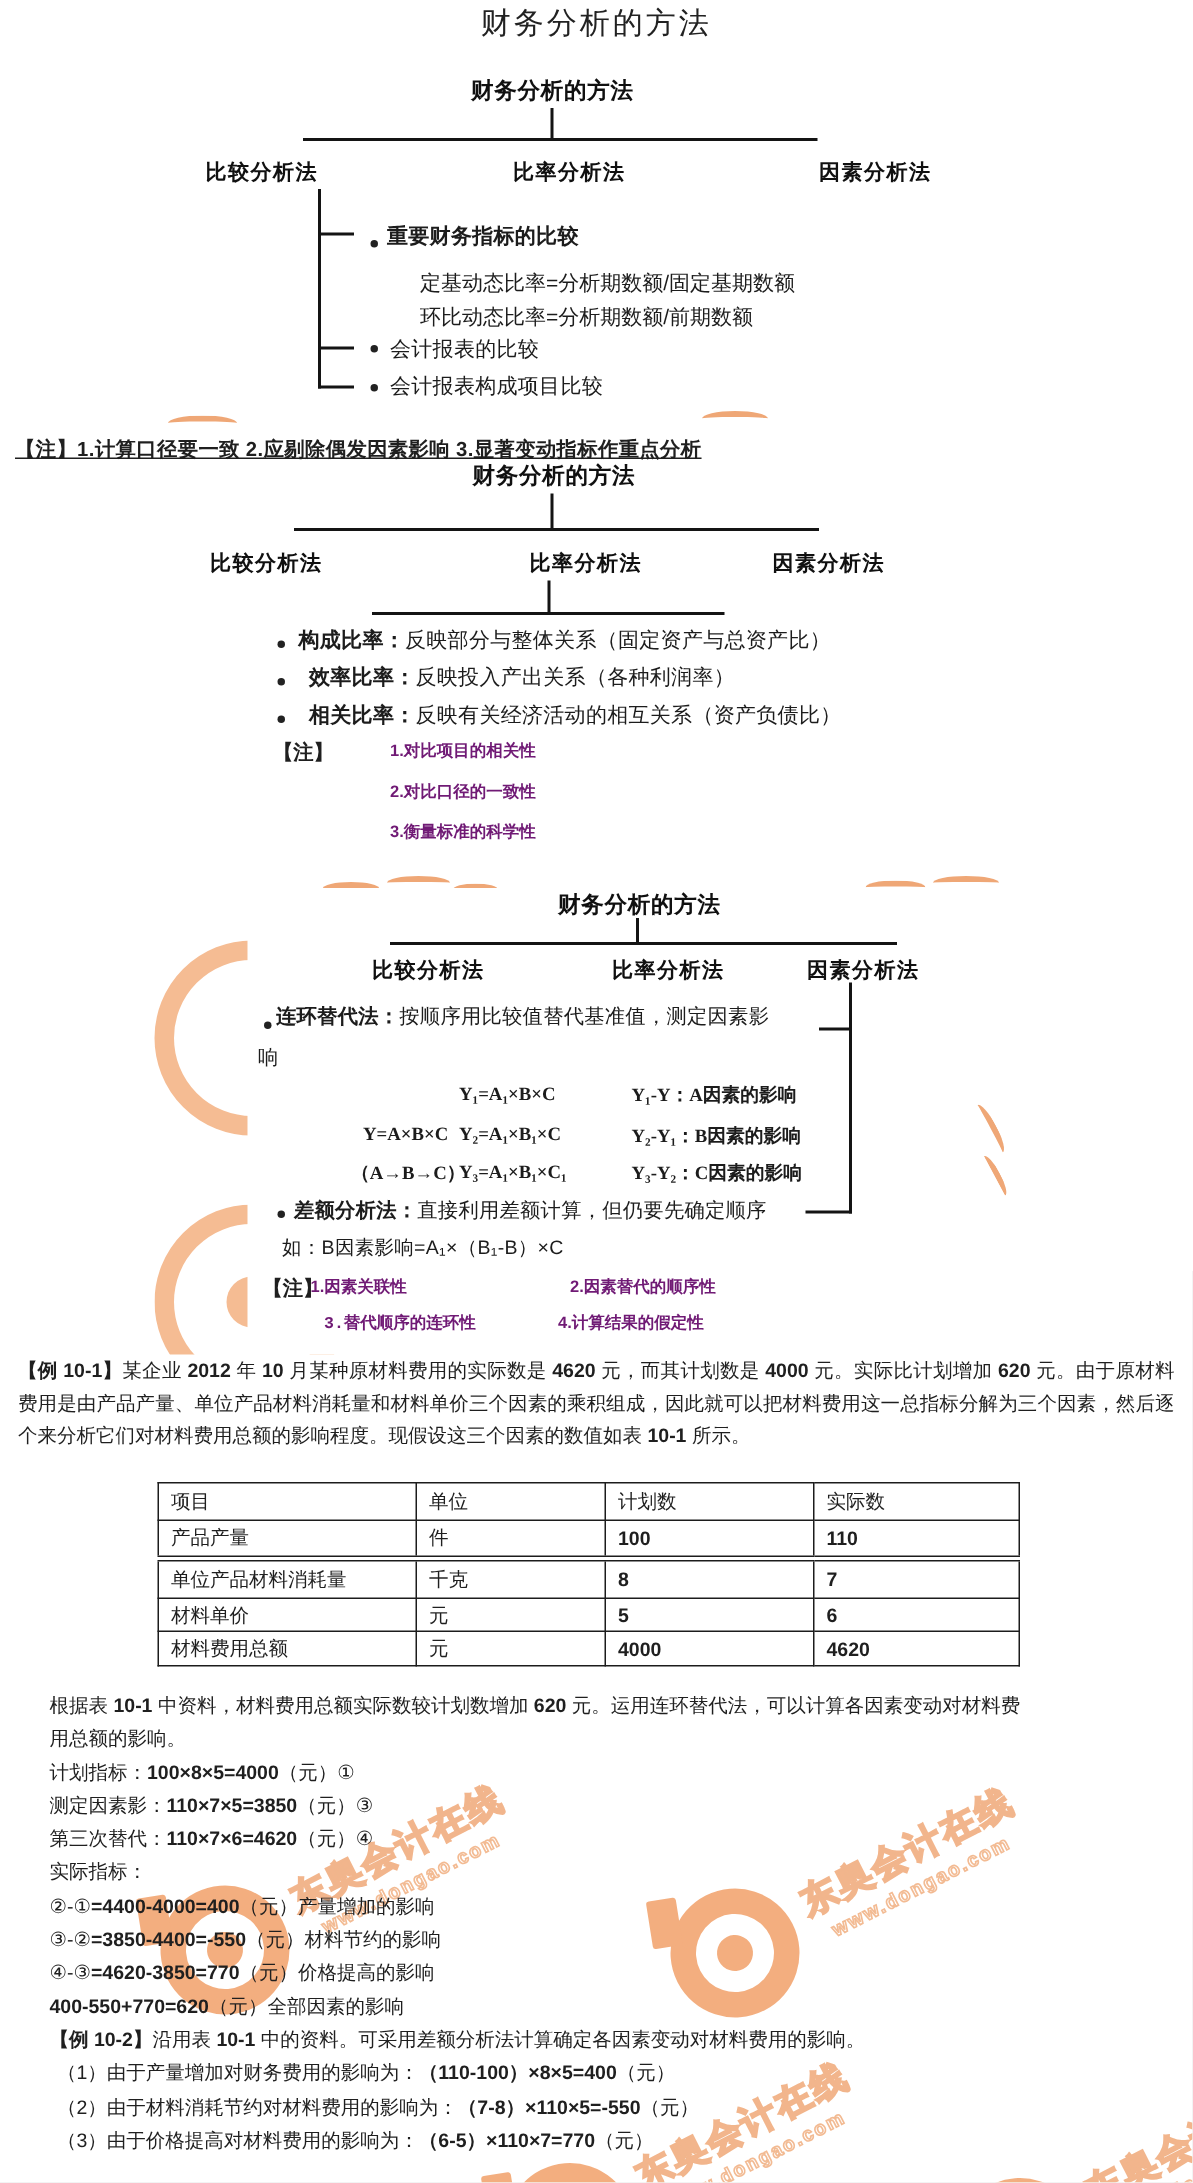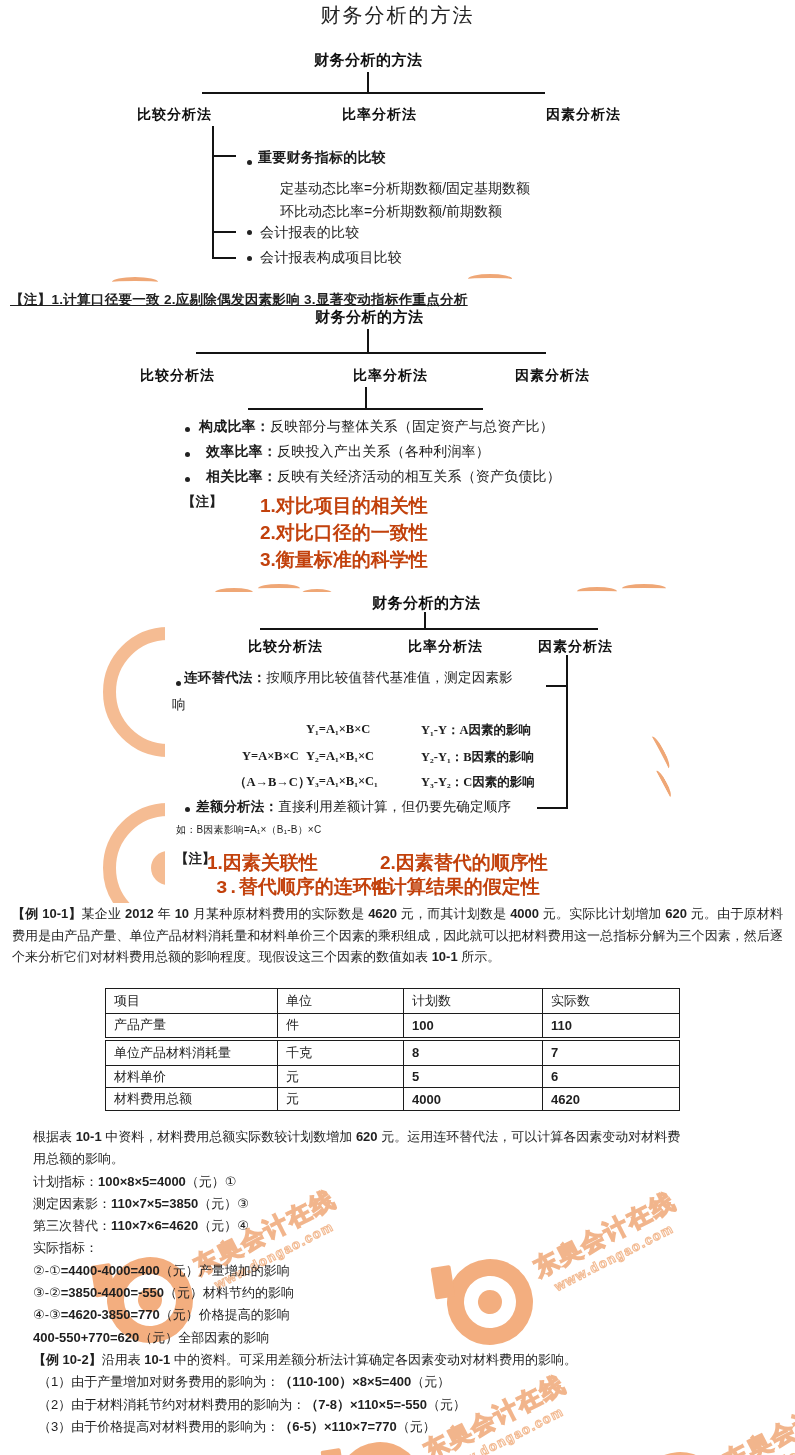--- a/index.html
+++ b/index.html
@@ -22,21 +22,21 @@
   .rb { font-weight:700; }
   
   .slidebg { background:#fff; z-index:1; }
   .hline { height:2px; background:var(--line,#141414); z-index:2; }
   .vline { width:2px;  background:var(--line,#141414); z-index:2; }
   .s-title { font-size:15px; font-weight:700; letter-spacing:.5px; color:#101010; white-space:nowrap; z-index:2; }
   .branch  { font-size:14px; font-weight:700; letter-spacing:1px; color:#101010; white-space:nowrap; z-index:2; }
   .s-item  { font-size:14px; font-weight:500; letter-spacing:.2px; color:#1c1c1c; white-space:nowrap; z-index:2; }
   .s-item b, .lead { font-weight:700; }
   .s-sub   { font-size:14px; font-weight:500; color:#1c1c1c; white-space:nowrap; z-index:2; }
-  .s-note  { font-size:19px; font-weight:600; color:#c2410c; white-space:nowrap; z-index:2; }
+  .s-note  { font-size:11px; font-weight:600; color:#701a75; white-space:nowrap; z-index:2; }
   .s-note-label { font-size:13.5px; font-weight:700; white-space:nowrap; z-index:2; }
   .dot { width:5px; height:5px; border-radius:50%; background:#222; z-index:2; }
   .formula { font-family:"Liberation Serif","DejaVu Serif",serif; font-size:12.5px; font-weight:700;
              color:#1c1c1c; white-space:nowrap; z-index:2; }
   
   table.ex { position:absolute; left:105px; top:988px; width:574px; border-collapse:collapse;
              table-layout:fixed; background:#fff; z-index:2; }
   table.ex td { border:1.5px solid #1c1c1c; font-size:13px; padding-left:8px; vertical-align:middle; }
   table.ex td.n { font-weight:700; }
   tr.gaprow td { border-top:4px double #1c1c1c; }
@@ -197,21 +197,21 @@
   <div class="abs formula" style="left:306px;top:749px;">Y₂=A₁×B₁×C</div>
   <div class="abs formula" style="left:421px;top:749px;">Y₂-Y₁：B因素的影响</div>
   <div class="abs formula" style="left:234px;top:774px;">（A→B→C）</div>
   <div class="abs formula" style="left:306px;top:774px;">Y₃=A₁×B₁×C₁</div>
   <div class="abs formula" style="left:421px;top:774px;">Y₃-Y₂：C因素的影响</div>
 
   <div class="abs dot" style="left:185px;top:807px;"></div>
   <div class="abs s-item" style="left:196px;top:798px;font-size:13.5px;">
     <b class="lead">差额分析法：</b><span>直接利用差额计算，但仍要先确定顺序</span>
   </div>
-  <div class="abs s-item" style="left:176px;top:823px;font-size:10px;">如：B因素影响=A₁×（B₁-B）×C</div>
+  <div class="abs s-item" style="left:188px;top:823px;font-size:13px;">如：B因素影响=A₁×（B₁-B）×C</div>
   <div class="abs s-note-label" style="left:175px;top:850px;font-weight:700;">【注】</div>
   <div class="abs s-note" style="left:207px;top:850px;font-weight:700;">1.因素关联性</div>
   <div class="abs s-note" style="left:380px;top:850px;font-weight:700;">2.因素替代的顺序性</div>
   <div class="abs s-note" style="left:216px;top:874px;font-weight:700;font-family:Liberation Mono, monospace;">3.替代顺序的连环性</div>
   <div class="abs s-note" style="left:372px;top:874px;font-weight:700;">4.计算结果的假定性</div>
 
   <div class="abs para z2"><span class="rb">【例 10-1】</span><span>某企业 </span><span class="rb">2012</span><span> 年 </span><span class="rb">10</span><span> 月某种原材料费用的实际数是 </span><span class="rb">4620</span><span> 元，而其计划数是 </span><span class="rb">4000</span><span> 元。实际比计划增加 </span><span class="rb">620</span><span> 元。由于原材料费用是由产品产量、单位产品材料消耗量和材料单价三个因素的乘积组成，因此就可以把材料费用这一总指标分解为三个因素，然后逐个来分析它们对材料费用总额的影响程度。现假设这三个因素的数值如表 </span><span class="rb">10-1</span><span> 所示。</span></div>
 
   <table class="ex">
     <colgroup>

